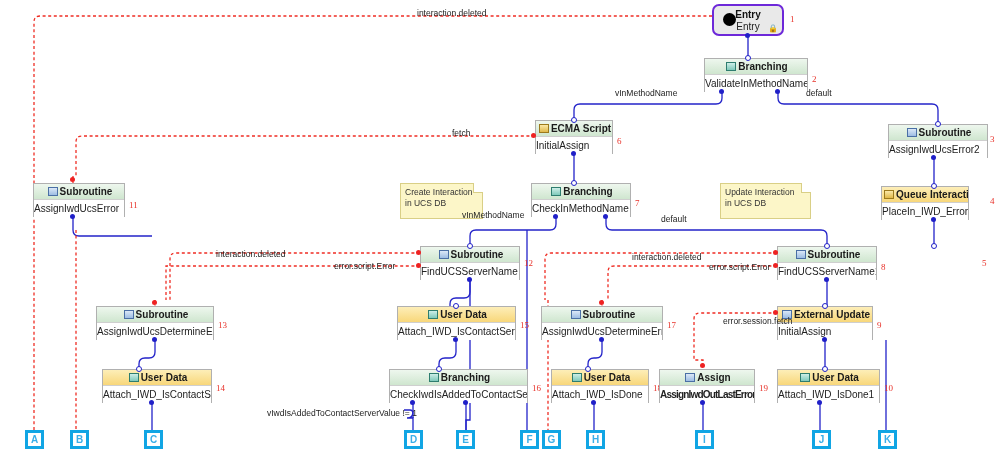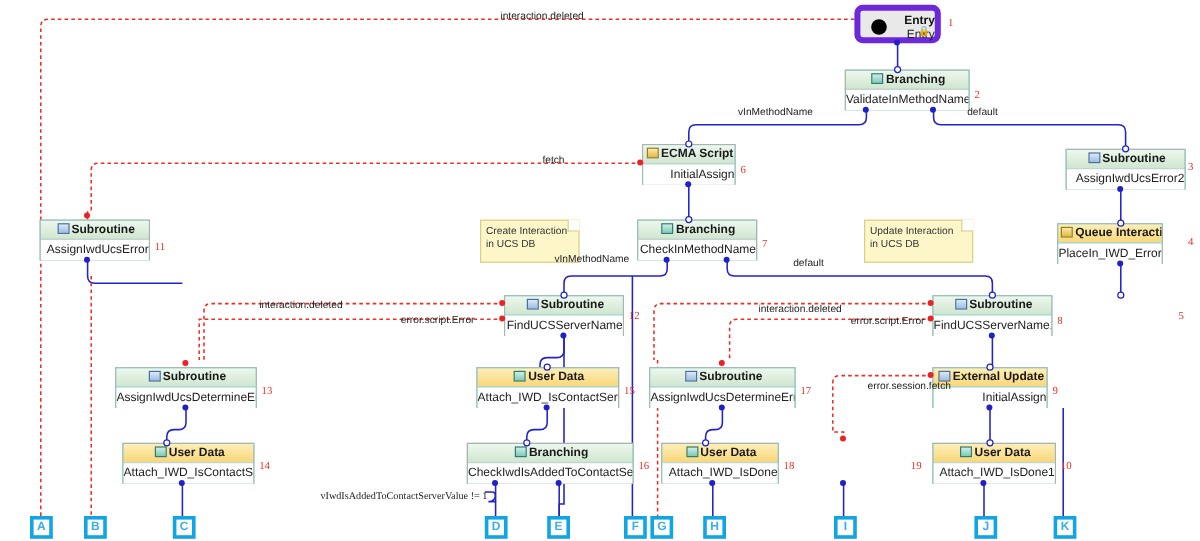--- a/index.html
+++ b/index.html
@@ -40,36 +40,36 @@
     border-bottom: 1px solid #cfcfcf;
     white-space: nowrap;
     overflow: hidden;
     padding-left: 2px;
   }
   .node .body {
     height: 17px;
     line-height: 17px;
     font-size: 10px;
     color: #222222;
-    text-align: right;
+    text-align: left;
     white-space: nowrap;
     overflow: hidden;
     background: #ffffff;
   }
   .hdr-green { background: linear-gradient(#eef7ee, #cfe6cf); }
   .hdr-amber { background: linear-gradient(#fdeeb8, #f8d77a); }
 
   
   .term {
     position: absolute;
     box-sizing: border-box;
-    border: 5px solid #6d28d9;
+    border: 2px solid #6d28d9;
     border-radius: 7px;
     background: #e9e9e9;
-    text-align: right;
+    text-align: center;
   }
   .term .t1 {
     font-size: 10px;
     font-weight: bold;
     color: #111;
     line-height: 13px;
     padding-top: 2px;
   }
   .term .t2 {
     font-size: 10px;
@@ -370,20 +370,24 @@
     <div class="body">CheckIwdIsAddedToContactServerValue</div>
   </div>
   <div class="idx" style="left:532px;top:383px;">16</div>
 
   <div class="node" style="left:551px;top:369px;width:98px;height:34px;">
     <div class="hdr hdr-amber"><span class="ic teal"></span><span>User Data</span></div>
     <div class="body">Attach_IWD_IsDone</div>
   </div>
   <div class="idx" style="left:653px;top:383px;">18</div>
 
+  <div class="node" style="left:659px;top:369px;width:96px;height:34px;">
+    <div class="hdr hdr-green"><span class="ic"></span><span>Assign</span></div>
+    <div class="body" style="font-weight:bold;letter-spacing:-0.8px;">AssignIwdOutLastError</div>
+  </div>
   <div class="idx" style="left:759px;top:383px;">19</div>
 
   <div class="node" style="left:777px;top:369px;width:103px;height:34px;">
     <div class="hdr hdr-amber"><span class="ic teal"></span><span>User Data</span></div>
     <div class="body">Attach_IWD_IsDone1</div>
   </div>
   <div class="idx" style="left:884px;top:383px;text-align:center;">10</div>
 
   <div class="note" style="left:400px;top:183px;width:83px;height:36px;">
     <div class="fold"></div>
@@ -400,21 +404,21 @@
   <div class="wlabel" style="left:615px;top:88px;">vInMethodName</div>
   <div class="wlabel" style="left:806px;top:88px;">default</div>
   <div class="wlabel" style="left:452px;top:128px;">fetch</div>
   <div class="wlabel" style="left:462px;top:210px;">vInMethodName</div>
   <div class="wlabel" style="left:661px;top:214px;">default</div>
   <div class="wlabel" style="left:216px;top:249px;">interaction.deleted</div>
   <div class="wlabel" style="left:334px;top:261px;">error.script.Error</div>
   <div class="wlabel" style="left:632px;top:252px;">interaction.deleted</div>
   <div class="wlabel" style="left:709px;top:262px;">error.script.Error</div>
   <div class="wlabel" style="left:723px;top:316px;">error.session.fetch</div>
-  <div class="wlabel" style="left:267px;top:408px;font-family:Liberation Serif, serif;">vIwdIsAddedToContactServerValue != 1</div>
+  <div class="wlabel" style="left:267px;top:408px;">vIwdIsAddedToContactServerValue != 1</div>
 
   <div class="dot" style="left:745px;top:33px;"></div>
   <div class="sock" style="left:745px;top:55px;"></div>
   <div class="dot" style="left:719px;top:89px;"></div>
   <div class="dot" style="left:775px;top:89px;"></div>
   <div class="sock" style="left:571px;top:117px;"></div>
   <div class="dot" style="left:571px;top:151px;"></div>
   <div class="dot red" style="left:531px;top:133px;"></div>
   <div class="sock" style="left:935px;top:121px;"></div>
   <div class="dot" style="left:931px;top:155px;"></div>

